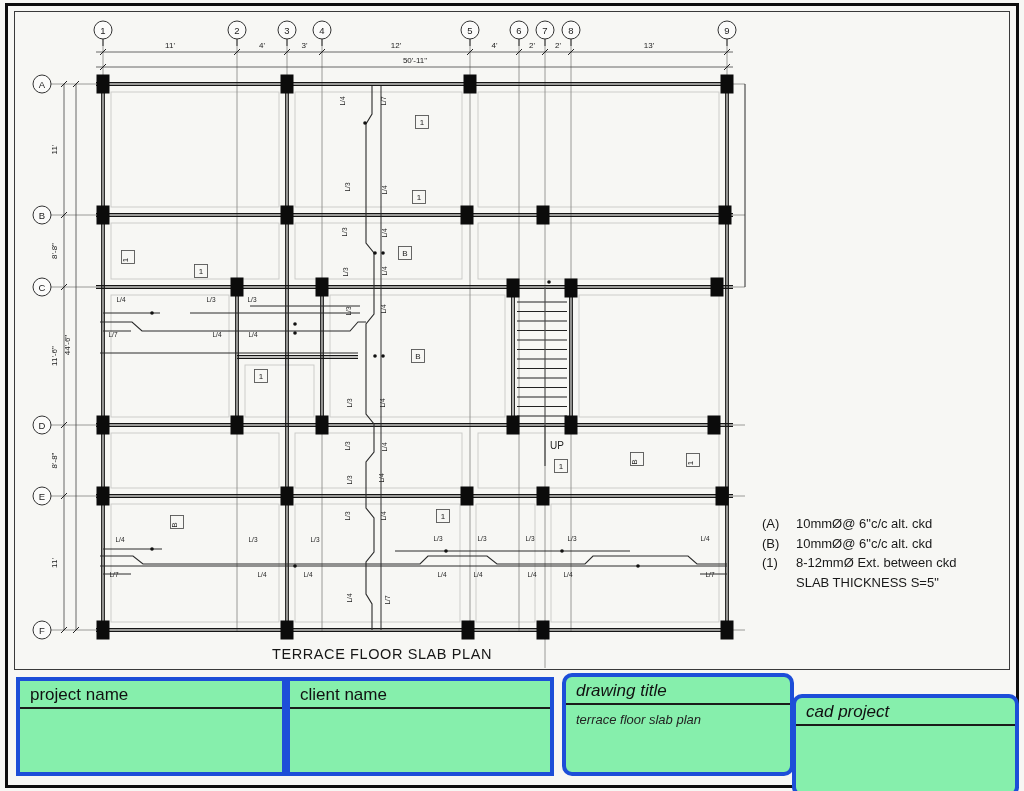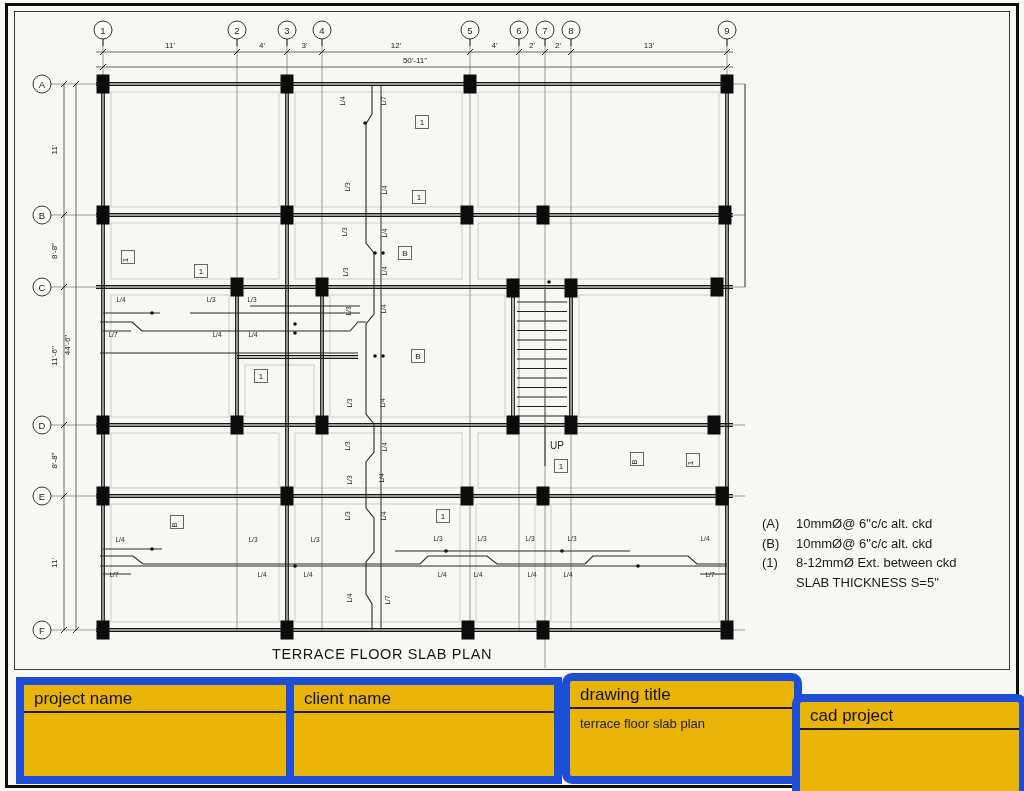--- a/index.html
+++ b/index.html
@@ -6,25 +6,25 @@
   .page{position:relative;width:1024px;height:791px;background:#f7f7f4;overflow:hidden;
         font-family:"Liberation Sans",sans-serif;color:#1c1c1c;}
   .outer-frame{position:absolute;left:5px;top:3px;right:5px;bottom:3px;border:3px solid #0d0d0d;}
   .inner-frame{position:absolute;left:14px;top:11px;width:994px;height:657px;border:1px solid #3a3a3a;}
   svg.plan{position:absolute;left:0;top:0;}
   .plan-title{position:absolute;left:232px;top:646px;width:300px;text-align:center;
               font-size:14.5px;letter-spacing:0.6px;color:#161616;}
   .notes{position:absolute;left:762px;top:514px;font-size:13px;color:#191919;}
   .notes .nrow{height:19.5px;line-height:19.5px;white-space:nowrap;}
   .notes .nkey{display:inline-block;width:34px;}
-  .tblock{position:absolute;background:#eab308;border:8px solid #1d4ed8;}
+  .tblock{position:absolute;background:#86efac;border:4px solid #1d4ed8;}
   .tblock .thead{height:24px;line-height:24px;padding:2px 10px 0 10px;font-size:17px;
                  border-bottom:2px solid #1b1b1b;color:#111;}
   .tblock .tval{padding:7px 10px;font-size:13px;color:#222;}
-  .rounded{border-radius:10px;}
+  .rounded{border-radius:10px;font-style:italic;}
 </style>
 </head>
 <body>
 
 <div class="page">
   <div class="outer-frame"></div>
   <div class="inner-frame"></div>
 
   <svg class="plan" width="1024" height="791" id="plansvg">
       <rect x="111" y="92" width="168" height="115" fill="none" stroke="#c8c8c6" stroke-width="0.9"></rect>

